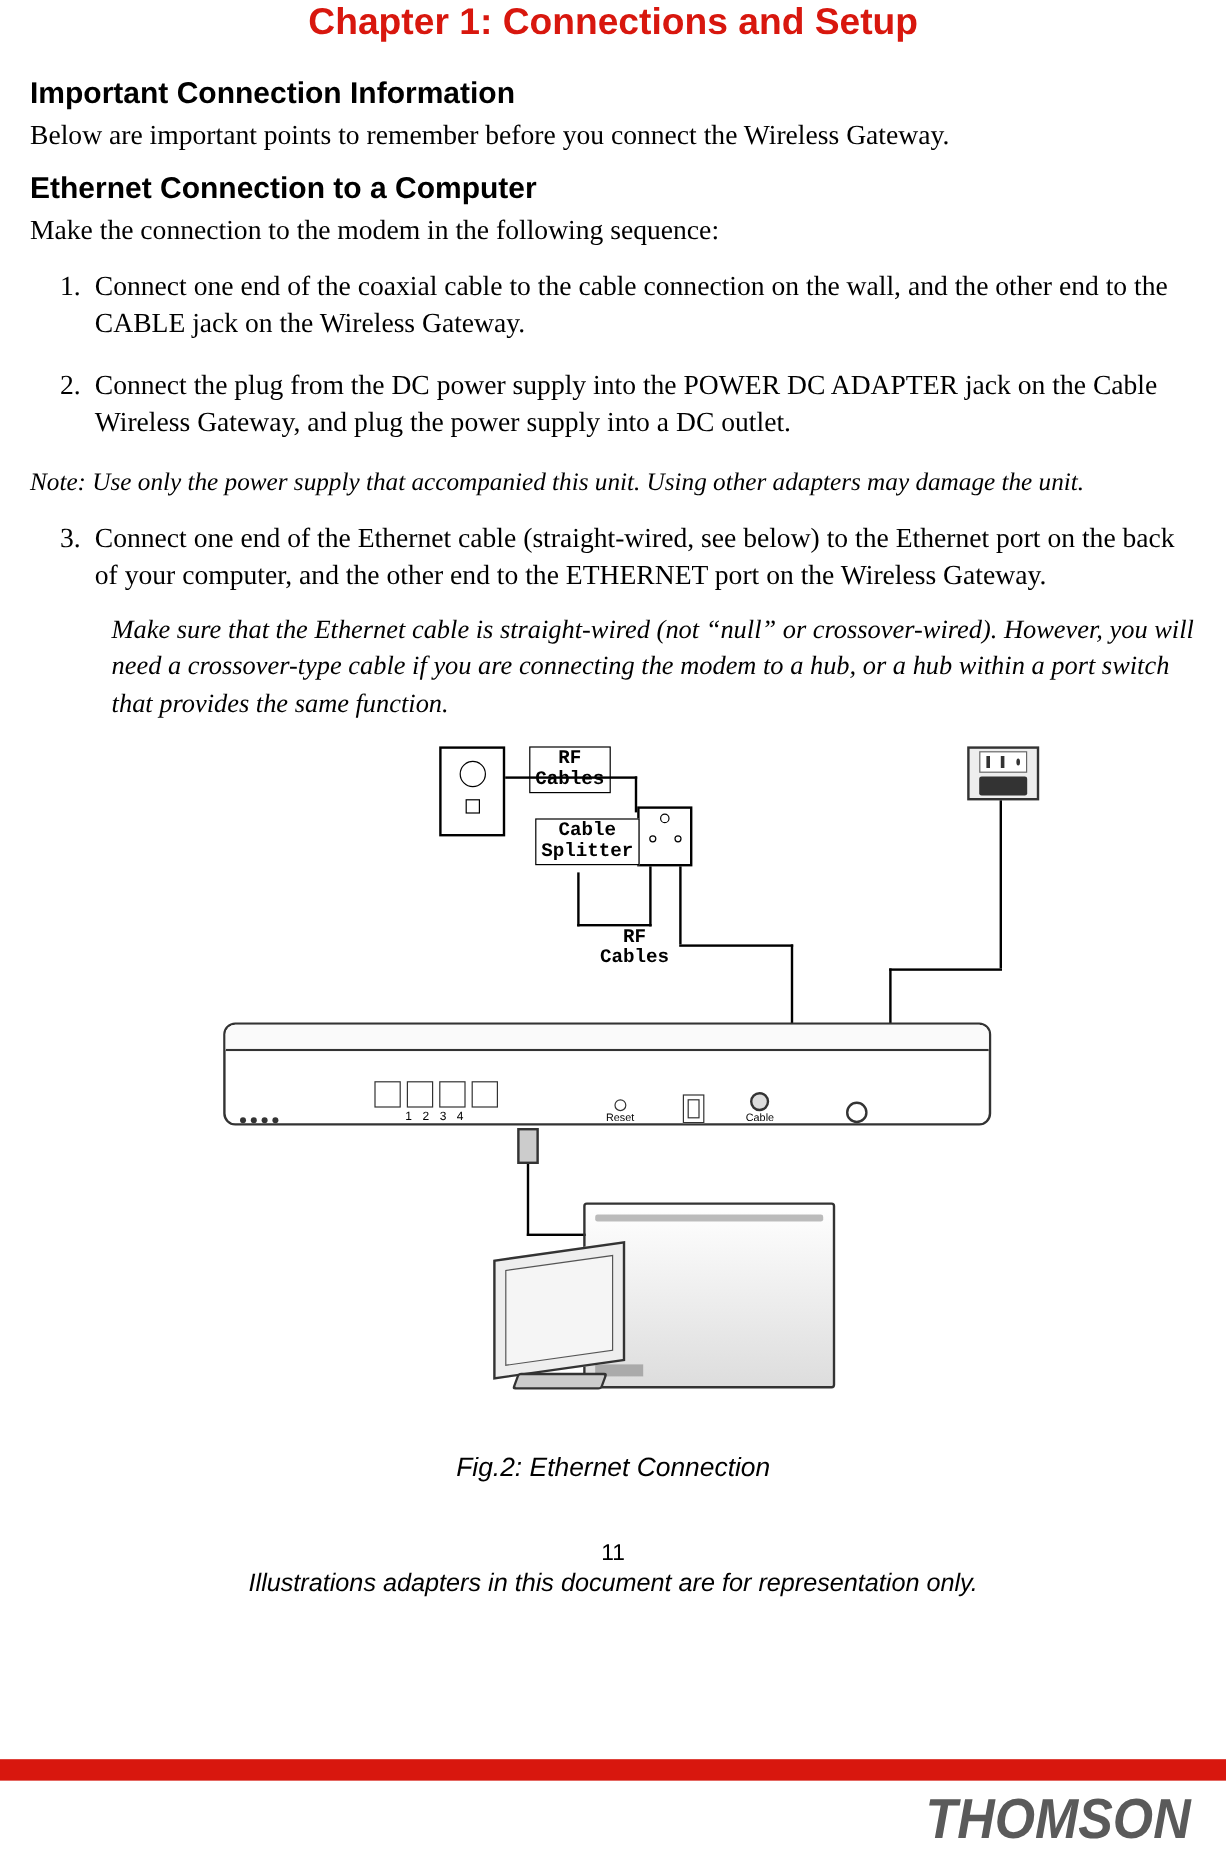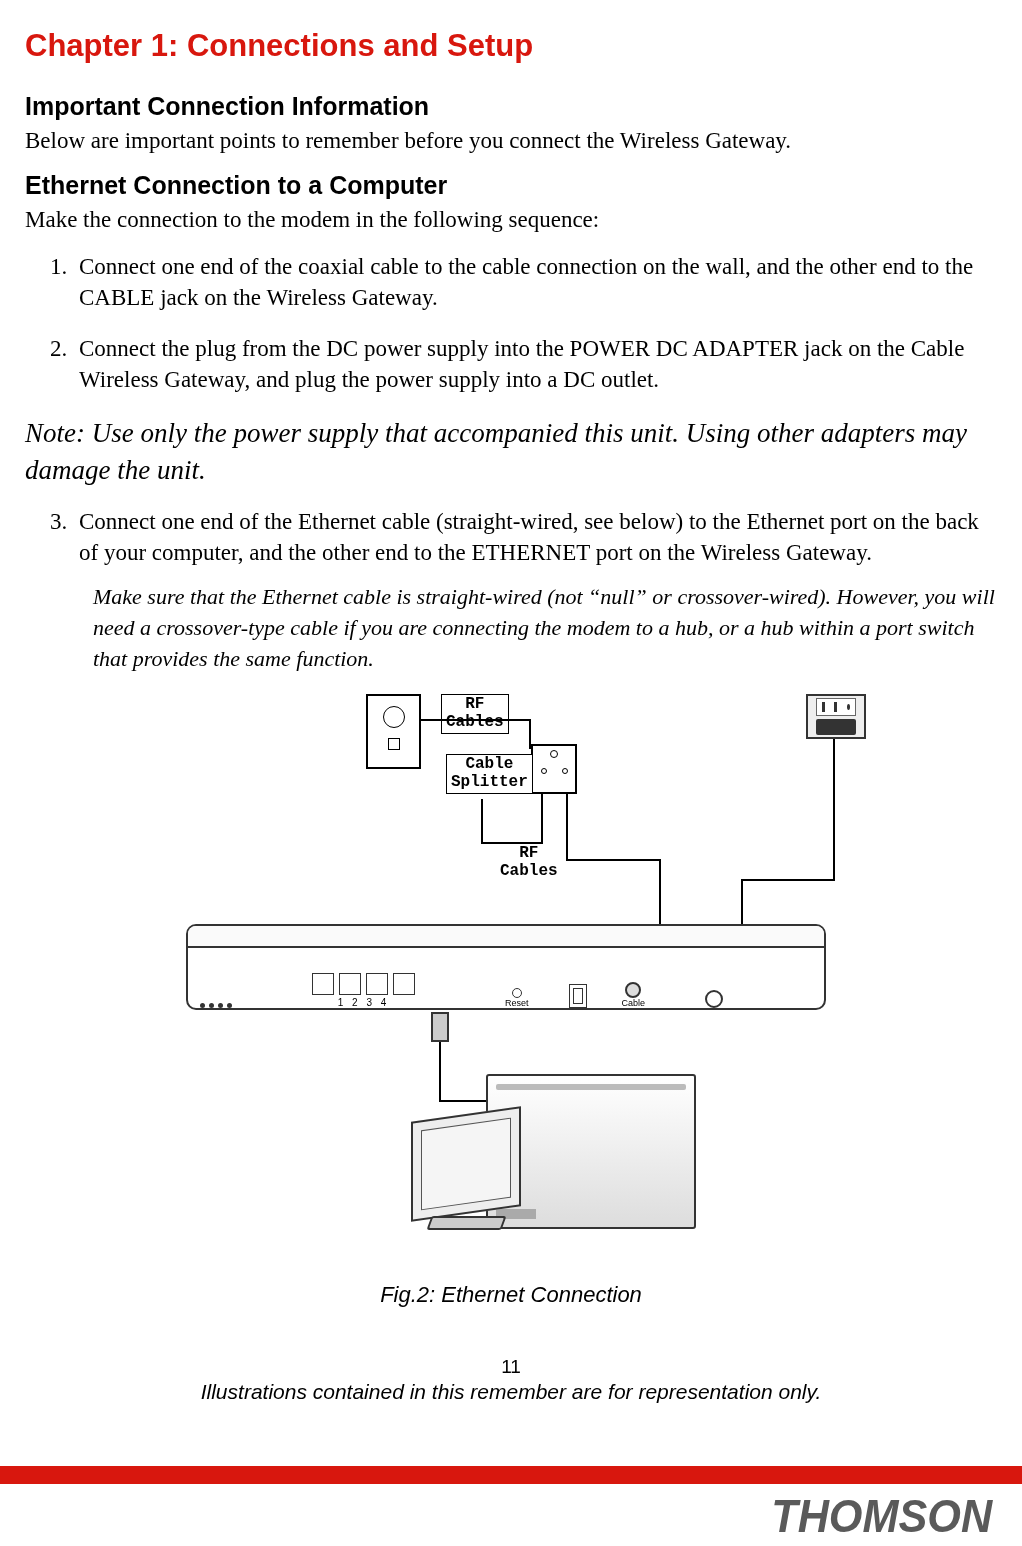--- a/index.html
+++ b/index.html
@@ -12,23 +12,22 @@
     position: relative;
   }
   .page {
     padding: 0 25px;
   }
   .chapter-title {
     font-family: "Trebuchet MS", "Lucida Sans", Verdana, sans-serif;
     color: #d8170e;
     font-weight: bold;
     font-size: 31px;
-    text-align: left;
+    text-align: center;
     padding: 0 0 28px 0;
-    margin-top: 28px;
   }
   .section-h {
     font-family: "Trebuchet MS", "Lucida Sans", Verdana, sans-serif;
     font-weight: bold;
     font-size: 25px;
     margin-bottom: 5px;
   }
   .para {
     font-size: 23px;
     line-height: 1.28;
@@ -37,21 +36,21 @@
   .block { margin-bottom: 16px; }
   ol.steps {
     list-style: decimal;
     padding-left: 48px;
     font-size: 23px;
     line-height: 1.35;
   }
   ol.steps li { margin-bottom: 20px; padding-left: 6px; }
   .note-italic {
     font-style: italic;
-    font-size: 27px;
+    font-size: 21px;
     line-height: 1.35;
     margin: 8px 0 18px 0;
   }
   .indent-italic {
     font-style: italic;
     font-size: 22px;
     line-height: 1.4;
     padding-left: 14px;
   }
   .figure-wrap {
@@ -295,21 +294,21 @@
     </div>
     <div class="pc-screen" style="left:310px;top:420px;width:110px;height:100px;transform:skewY(-8deg);">
       <div style="position:absolute;inset:8px;border:1px solid #555;background:#f5f5f5;"></div>
     </div>
     <div class="ill" style="left:328px;top:522px;width:75px;height:14px;background:#ccc;border:2px solid #333;border-radius:3px;transform:skewX(-20deg);"></div>
   </div>
 
   <div class="fig-caption">Fig.2: Ethernet Connection</div>
 
   <div class="page-num">11</div>
-  <div class="disclaimer">Illustrations contained in this remember are for representation only.</div>
+  <div class="disclaimer">Illustrations adapters in this document are for representation only.</div>
 </div>
 
 <div class="footer">
   <div class="red-bar"></div>
   <div class="brand-row">
     <span class="brand">THOMSON</span>
   </div>
 </div>
 
 </body></html>

